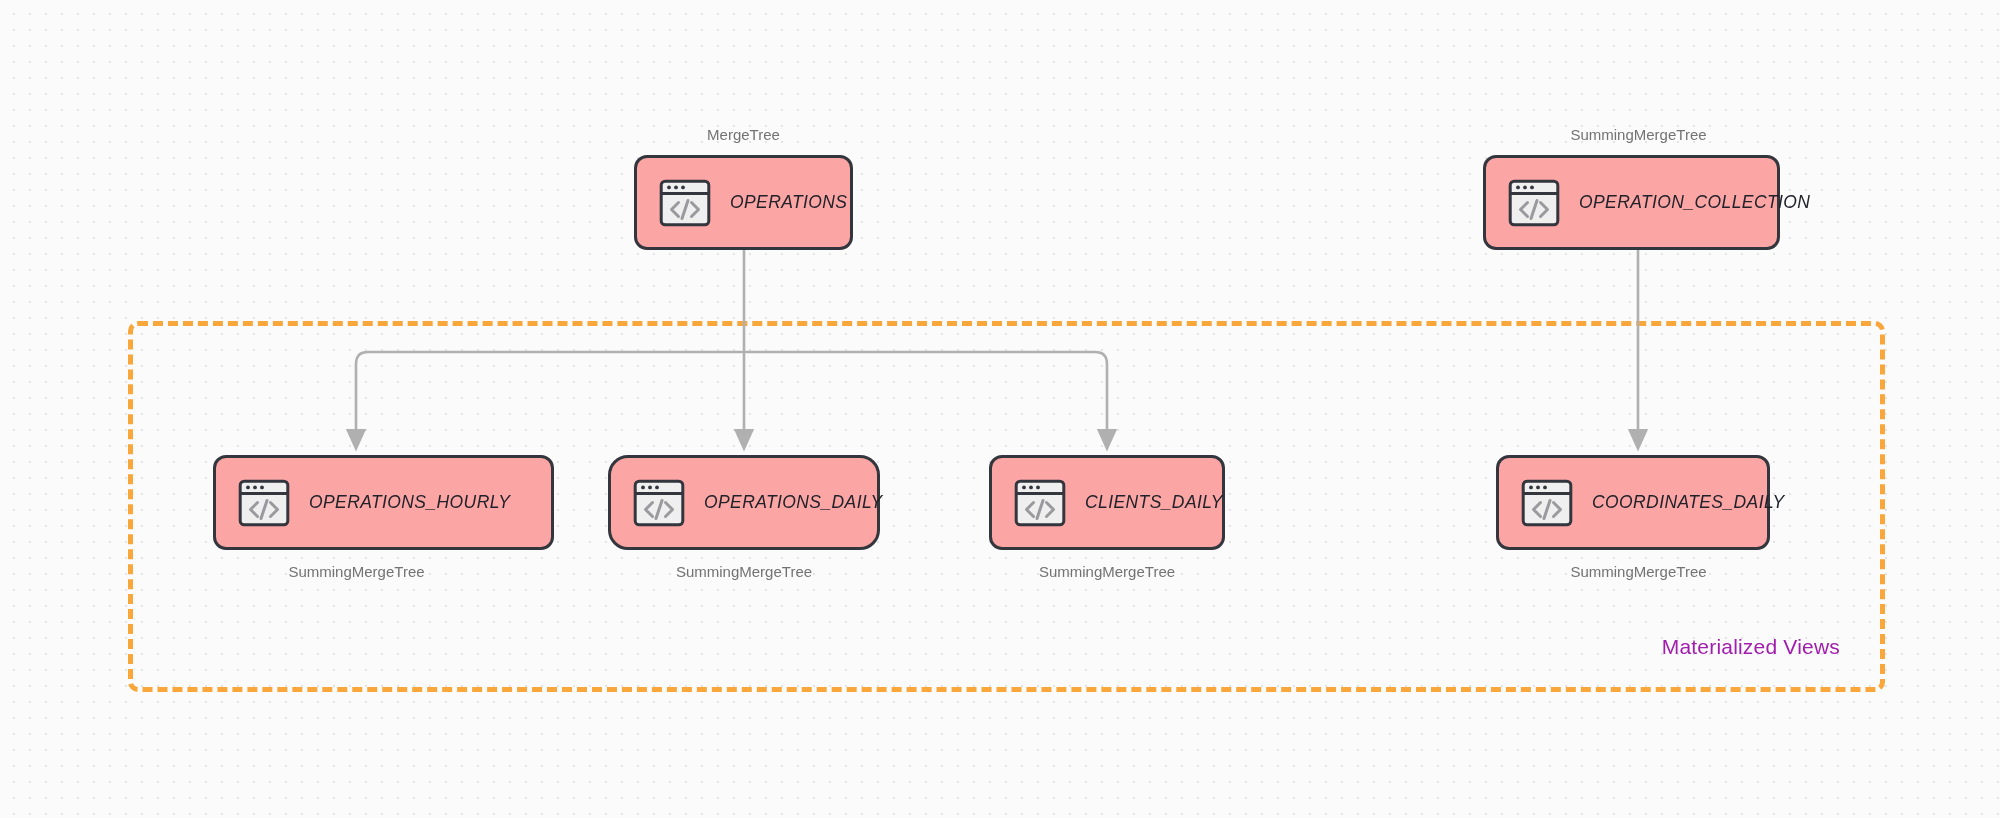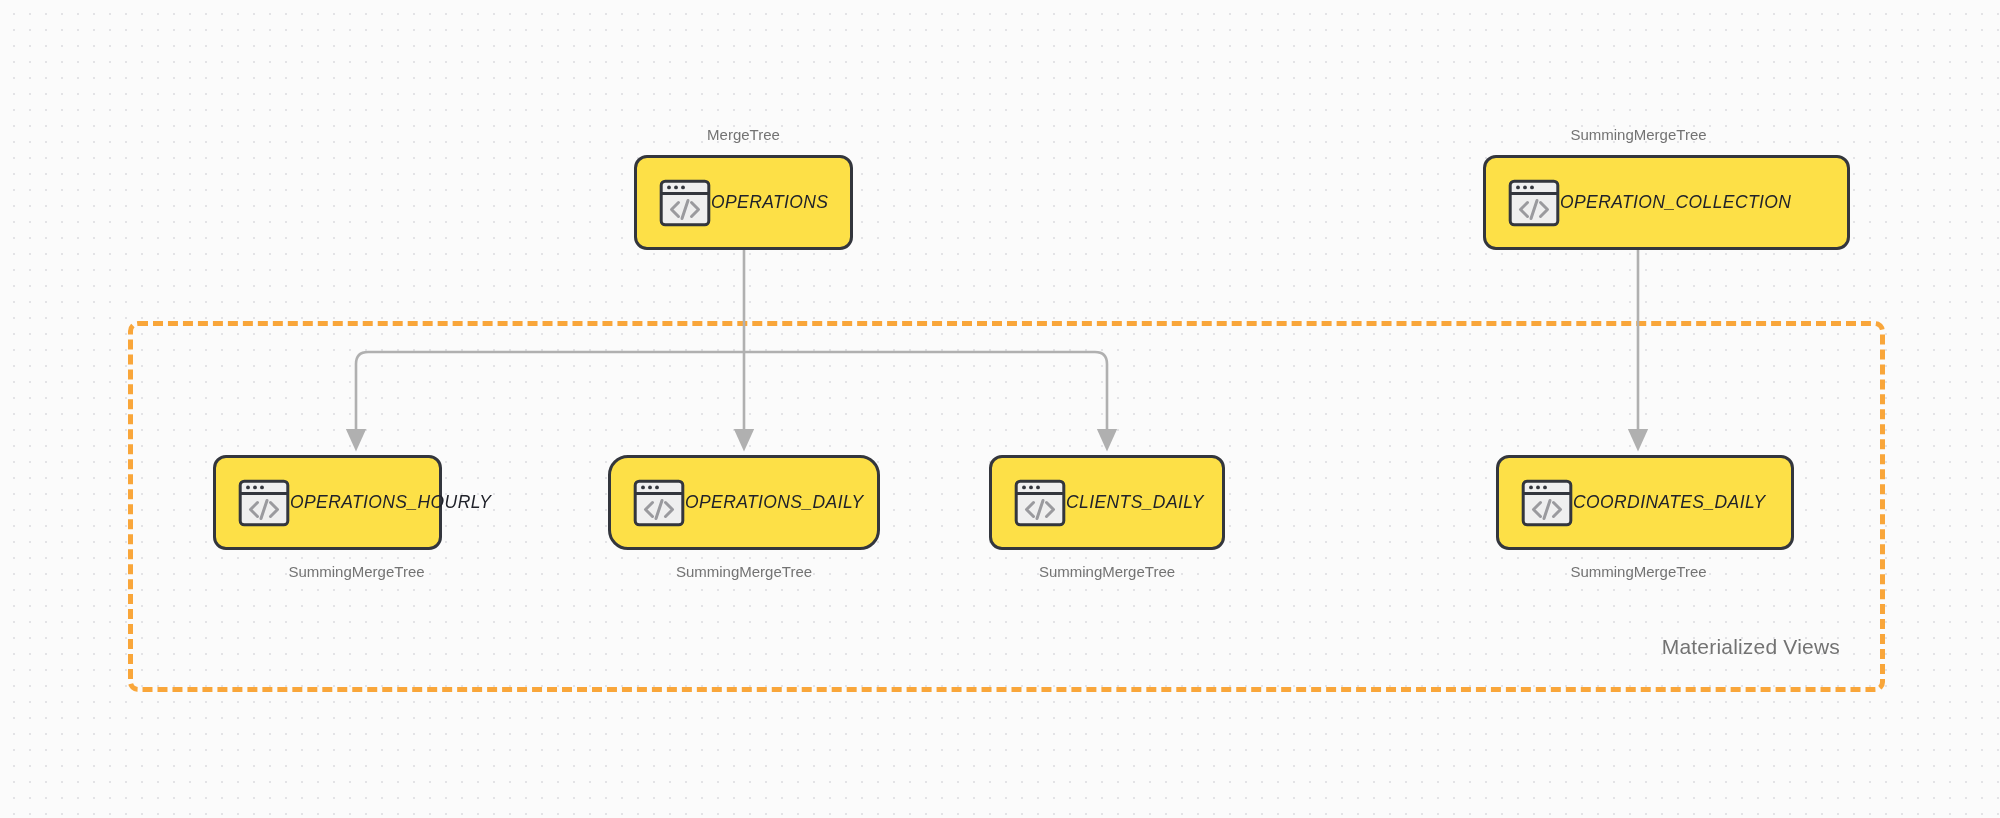--- a/index.html
+++ b/index.html
@@ -43,37 +43,38 @@
     width: 1757px;
     height: 371px;
     border: 5px dashed #f9a63a;
     border-radius: 10px;
     box-sizing: border-box;
   }
   .mv-caption {
     position: absolute;
     right: 40px;
     bottom: 28px;
-    color: #737373;
+    color: #a21caf;
     font-size: 21px;
     letter-spacing: .2px;
     white-space: nowrap;
   }
 
   
   .node {
     position: absolute;
     box-sizing: border-box;
     height: 95px;
-    background: #fde047;
+    background: #fca5a5;
     border: 3px solid #33363d;
     border-radius: 13px;
     display: flex;
     align-items: center;
     padding-left: 22px;
+    gap: 19px;
   }
   .node-label {
     font-size: 17.5px;
     font-style: italic;
     color: #20222a;
     letter-spacing: .4px;
     white-space: nowrap;
   }
 
   
@@ -131,35 +132,35 @@
           <circle cx="10" cy="8.4" r="1.9" fill="#33363d"></circle>
           <circle cx="17" cy="8.4" r="1.9" fill="#33363d"></circle>
           <circle cx="24" cy="8.4" r="1.9" fill="#33363d"></circle>
           <path d="M19.5,23.5 L12.5,30.5 L19.5,37.5" fill="none" stroke="#9a9a9e" stroke-width="3" stroke-linecap="round" stroke-linejoin="round"></path>
           <path d="M32.5,23.5 L39.5,30.5 L32.5,37.5" fill="none" stroke="#9a9a9e" stroke-width="3" stroke-linecap="round" stroke-linejoin="round"></path>
           <path d="M29,21.5 L23,39.5" fill="none" stroke="#9a9a9e" stroke-width="3" stroke-linecap="round"></path>
         </svg>
         <span class="node-label">OPERATIONS</span>
       </div>
       <div class="engine-cap" style="left: 743.5px; top: 126px;">MergeTree</div>
-      <div class="node" style="left: 1483px; top: 155px; width: 367px;">
+      <div class="node" style="left: 1483px; top: 155px; width: 297px; justify-content: space-between;">
         <svg class="code-icon" viewBox="0 0 52 48">
           <rect x="2.2" y="2.2" width="47.6" height="43.6" rx="4" ry="4" fill="#efefef" stroke="#33363d" stroke-width="3"></rect>
           <path d="M2.2,14.6 H49.8" stroke="#33363d" stroke-width="3"></path>
           <circle cx="10" cy="8.4" r="1.9" fill="#33363d"></circle>
           <circle cx="17" cy="8.4" r="1.9" fill="#33363d"></circle>
           <circle cx="24" cy="8.4" r="1.9" fill="#33363d"></circle>
           <path d="M19.5,23.5 L12.5,30.5 L19.5,37.5" fill="none" stroke="#9a9a9e" stroke-width="3" stroke-linecap="round" stroke-linejoin="round"></path>
           <path d="M32.5,23.5 L39.5,30.5 L32.5,37.5" fill="none" stroke="#9a9a9e" stroke-width="3" stroke-linecap="round" stroke-linejoin="round"></path>
           <path d="M29,21.5 L23,39.5" fill="none" stroke="#9a9a9e" stroke-width="3" stroke-linecap="round"></path>
         </svg>
         <span class="node-label">OPERATION_COLLECTION</span>
       </div>
       <div class="engine-cap" style="left: 1638.5px; top: 126px;">SummingMergeTree</div>
-      <div class="node" style="left: 213px; top: 455px; width: 229px;">
+      <div class="node" style="left: 213px; top: 455px; width: 341px;">
         <svg class="code-icon" viewBox="0 0 52 48">
           <rect x="2.2" y="2.2" width="47.6" height="43.6" rx="4" ry="4" fill="#efefef" stroke="#33363d" stroke-width="3"></rect>
           <path d="M2.2,14.6 H49.8" stroke="#33363d" stroke-width="3"></path>
           <circle cx="10" cy="8.4" r="1.9" fill="#33363d"></circle>
           <circle cx="17" cy="8.4" r="1.9" fill="#33363d"></circle>
           <circle cx="24" cy="8.4" r="1.9" fill="#33363d"></circle>
           <path d="M19.5,23.5 L12.5,30.5 L19.5,37.5" fill="none" stroke="#9a9a9e" stroke-width="3" stroke-linecap="round" stroke-linejoin="round"></path>
           <path d="M32.5,23.5 L39.5,30.5 L32.5,37.5" fill="none" stroke="#9a9a9e" stroke-width="3" stroke-linecap="round" stroke-linejoin="round"></path>
           <path d="M29,21.5 L23,39.5" fill="none" stroke="#9a9a9e" stroke-width="3" stroke-linecap="round"></path>
         </svg>
@@ -187,21 +188,21 @@
           <circle cx="10" cy="8.4" r="1.9" fill="#33363d"></circle>
           <circle cx="17" cy="8.4" r="1.9" fill="#33363d"></circle>
           <circle cx="24" cy="8.4" r="1.9" fill="#33363d"></circle>
           <path d="M19.5,23.5 L12.5,30.5 L19.5,37.5" fill="none" stroke="#9a9a9e" stroke-width="3" stroke-linecap="round" stroke-linejoin="round"></path>
           <path d="M32.5,23.5 L39.5,30.5 L32.5,37.5" fill="none" stroke="#9a9a9e" stroke-width="3" stroke-linecap="round" stroke-linejoin="round"></path>
           <path d="M29,21.5 L23,39.5" fill="none" stroke="#9a9a9e" stroke-width="3" stroke-linecap="round"></path>
         </svg>
         <span class="node-label">CLIENTS_DAILY</span>
       </div>
       <div class="engine-cap" style="left: 1107px; top: 563px;">SummingMergeTree</div>
-      <div class="node" style="left: 1496px; top: 455px; width: 298px;">
+      <div class="node" style="left: 1496px; top: 455px; width: 274px;">
         <svg class="code-icon" viewBox="0 0 52 48">
           <rect x="2.2" y="2.2" width="47.6" height="43.6" rx="4" ry="4" fill="#efefef" stroke="#33363d" stroke-width="3"></rect>
           <path d="M2.2,14.6 H49.8" stroke="#33363d" stroke-width="3"></path>
           <circle cx="10" cy="8.4" r="1.9" fill="#33363d"></circle>
           <circle cx="17" cy="8.4" r="1.9" fill="#33363d"></circle>
           <circle cx="24" cy="8.4" r="1.9" fill="#33363d"></circle>
           <path d="M19.5,23.5 L12.5,30.5 L19.5,37.5" fill="none" stroke="#9a9a9e" stroke-width="3" stroke-linecap="round" stroke-linejoin="round"></path>
           <path d="M32.5,23.5 L39.5,30.5 L32.5,37.5" fill="none" stroke="#9a9a9e" stroke-width="3" stroke-linecap="round" stroke-linejoin="round"></path>
           <path d="M29,21.5 L23,39.5" fill="none" stroke="#9a9a9e" stroke-width="3" stroke-linecap="round"></path>
         </svg>

